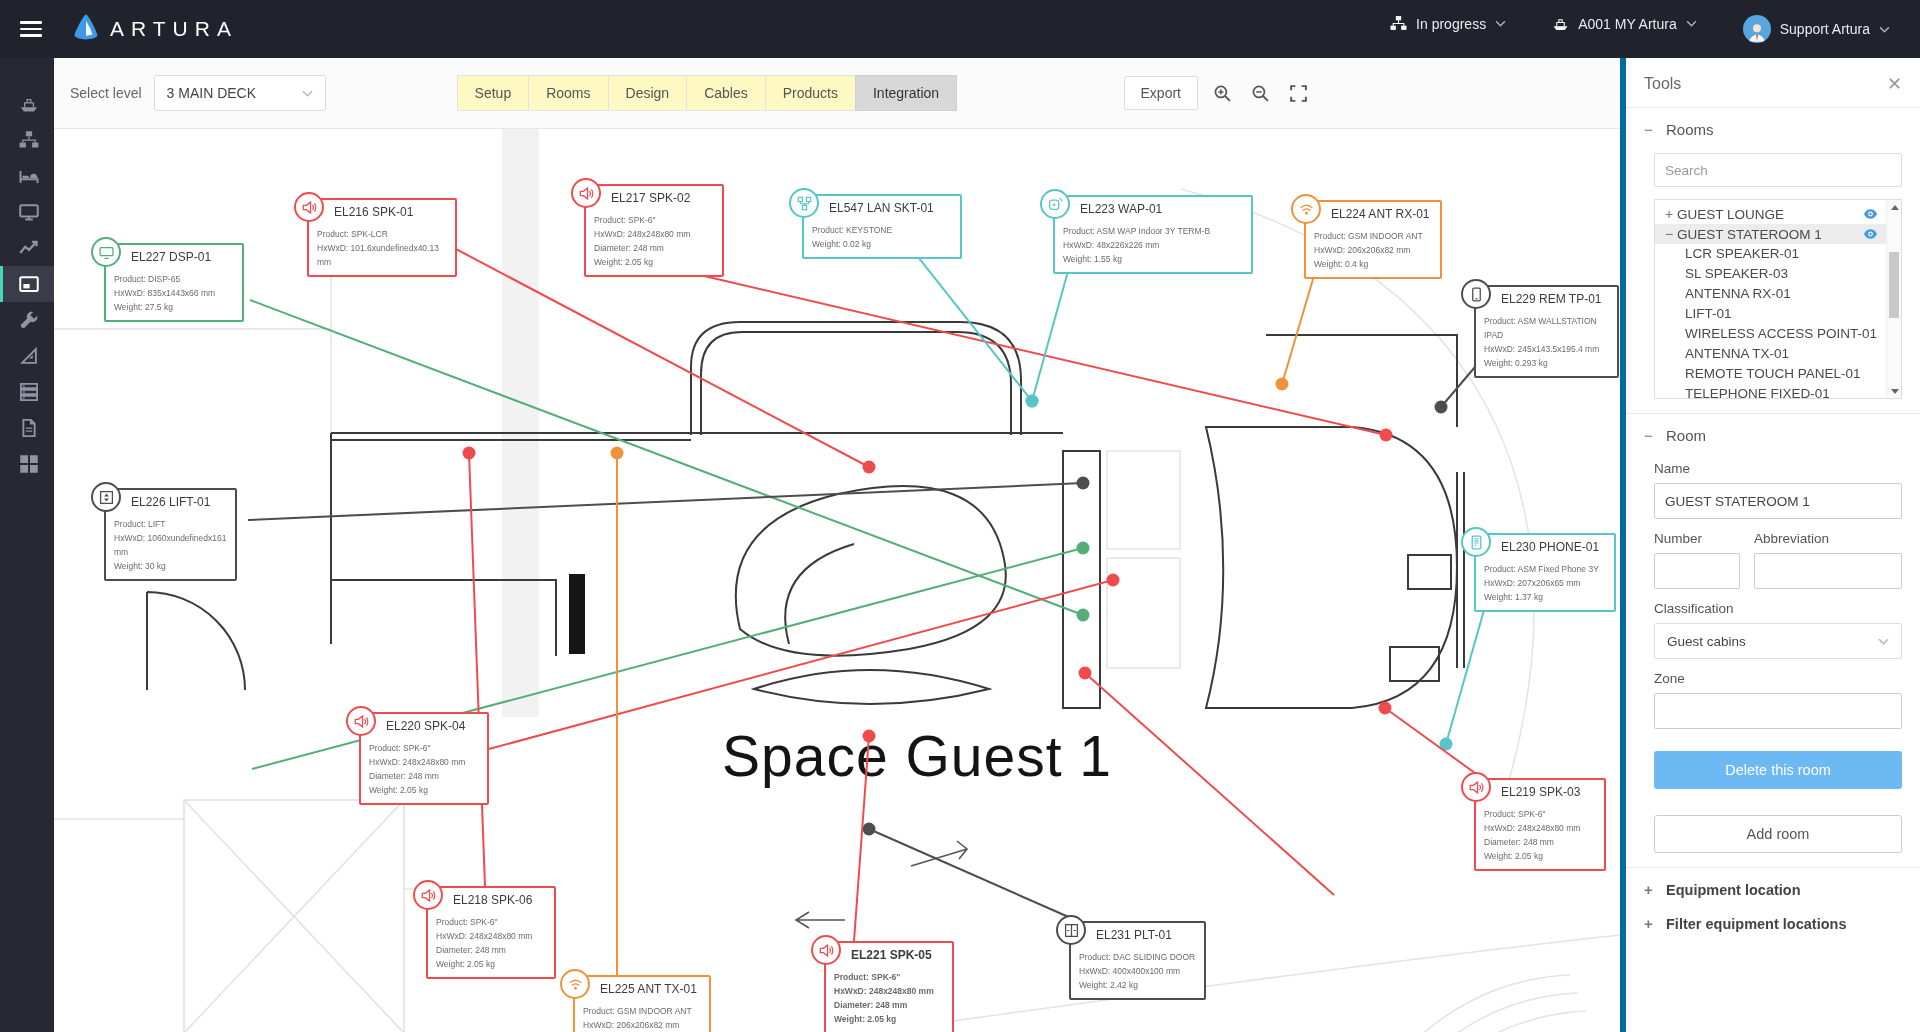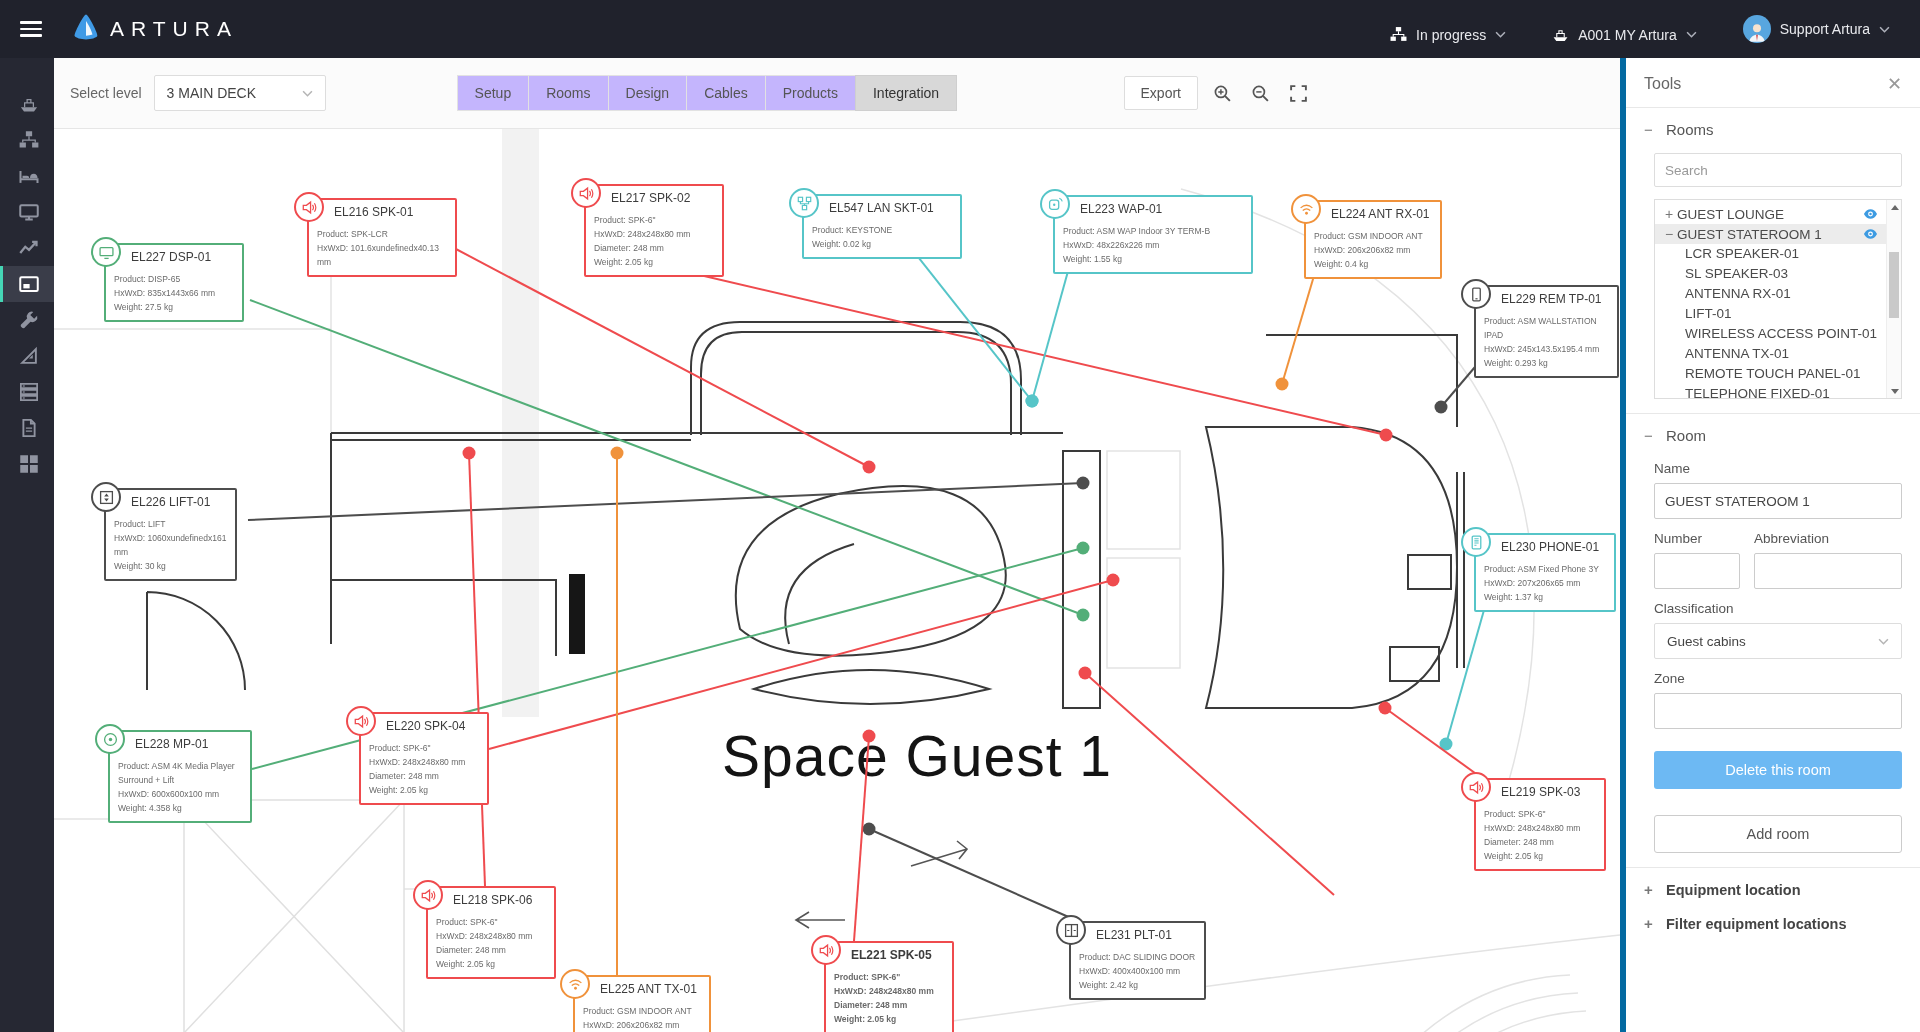--- a/index.html
+++ b/index.html
@@ -5,21 +5,21 @@
   * { box-sizing: border-box; margin: 0; padding: 0; }
   html,body { width:1920px; height:1032px; overflow:hidden; font-family:"Liberation Sans", sans-serif; background:#fff; }
 
   
   #topbar { height:58px; background:#20222c; display:flex; align-items:center; color:#fff; position:relative; }
   .burger { width:22px; margin-left:20px; cursor:pointer; }
   .burger span { display:block; height:2.5px; background:#fff; margin:4px 0; border-radius:1px; }
   .logo { display:flex; align-items:center; margin-left:28px; gap:8px; }
   .logo svg { width:32px; height:32px; }
   .logo-text { font-size:21px; font-weight:normal; letter-spacing:7px; color:#fff; }
-  .topbar-right { margin-left:auto; margin-right:30px; display:flex; align-items:flex-end; gap:46px; }
+  .topbar-right { margin-left:auto; margin-right:30px; display:flex; align-items:flex-start; gap:46px; }
   .tb-group { display:flex; align-items:center; gap:9px; font-size:14px; color:#e9eaee; cursor:pointer; }
   .tb-group svg.glyph { width:17px; height:17px; color:#fff; }
   .chev { width:11px; height:7px; color:#aeb1bb; }
   .avatar { width:28px; height:28px; border-radius:50%; background:#58a6df; overflow:hidden; display:flex; align-items:flex-end; justify-content:center; }
   .avatar svg { width:22px; height:22px; }
 
   
   #main { display:flex; height:974px; }
 
   
@@ -29,21 +29,21 @@
   .side-item.active { background:#3a3d49; border-left-color:#45d6b5; color:#fff; }
 
   
   #content { width:1566px; display:flex; flex-direction:column; background:#fff; flex:none; }
   #toolbar { height:71px; background:#fbfbfb; border-bottom:1px solid #e6e6e6; display:flex; align-items:center; padding:0 16px; flex:none; }
   .lvl-label { font-size:14px; color:#666; margin-right:12px; }
   .select-box { height:36px; background:#fff; border:1px solid #ddd; border-radius:2px; display:flex; align-items:center; justify-content:space-between; padding:0 12px; font-size:14px; color:#444; cursor:pointer; }
   #level-select { width:172px; }
   .select-box .chev { color:#b5b5b5; }
   #tabs { display:flex; margin-left:132px; }
-  .tab { padding:9px 17px; background:#c4b5fd; border:1px solid #e2e2e2; margin-left:-1px; font-size:14px; color:#555; font-family:inherit; cursor:pointer; }
+  .tab { padding:9px 17px; background:#fef9c3; border:1px solid #e2e2e2; margin-left:-1px; font-size:14px; color:#555; font-family:inherit; cursor:pointer; }
   .tab.active { background:#d8d8d8; border-color:#cfcfcf; color:#333; }
   .tb-right { margin-left:auto; margin-right:292px; display:flex; align-items:center; gap:10px; }
   .btn-export { padding:8px 16px; background:#fff; border:1px solid #ddd; border-radius:2px; font-size:14px; color:#555; font-family:inherit; cursor:pointer; }
   .icon-btn { width:28px; height:28px; border:none; background:transparent; color:#555; cursor:pointer; display:flex; align-items:center; justify-content:center; }
   .icon-btn svg { width:19px; height:19px; }
 
   
   #canvas { position:relative; height:920px; overflow:hidden; background:#fff; }
   #plan-svg, #connector-svg { position:absolute; left:0; top:0; }
   #connector-svg { z-index:2; }
@@ -505,34 +505,20 @@
                 <path d="M5 3.5h4M5 5.5h4M5 7.5h4M5 9.5h2" stroke="currentColor" stroke-width="1"></path>
               </svg>
             </span>
             <div class="eq-title">EL230 PHONE-01</div>
             <div class="eq-body">
               <div>Product: ASM Fixed Phone 3Y</div>
               <div>HxWxD: 207x206x65 mm</div>
               <div>Weight: 1.37 kg</div>
             </div>
           </div>
-          <div class="eq-label" style="left: 54px; top: 601px; width: 144px; border-color: rgb(83, 174, 120);">
-            <span class="eq-icon" style="border-color:#53ae78;color:#53ae78">
-              <svg viewBox="0 0 14 14">
-                <circle cx="7" cy="7" r="5.5" fill="none" stroke="currentColor" stroke-width="1.2"></circle>
-                <circle cx="7" cy="7" r="1.6" fill="currentColor"></circle>
-              </svg>
-            </span>
-            <div class="eq-title">EL228 MP-01</div>
-            <div class="eq-body">
-              <div>Product: ASM 4K Media Player Surround + Lift</div>
-              <div>HxWxD: 600x600x100 mm</div>
-              <div>Weight: 4.358 kg</div>
-            </div>
-          </div>
           <div class="eq-label" style="left: 305px; top: 583px; width: 130px; border-color: rgb(239, 75, 78);">
             <span class="eq-icon" style="border-color:#ef4b4e;color:#ef4b4e">
               <svg viewBox="0 0 14 14">
                 <path d="M1.2 5h2.9L8 2v10L4.1 9H1.2z" fill="none" stroke="currentColor" stroke-width="1.2"></path>
                 <path d="M9.8 4.5q1.8 2.5 0 5M11.6 3q2.6 4 0 8" fill="none" stroke="currentColor" stroke-width="1.1"></path>
               </svg>
             </span>
             <div class="eq-title">EL220 SPK-04</div>
             <div class="eq-body">
               <div>Product: SPK-6"</div>

